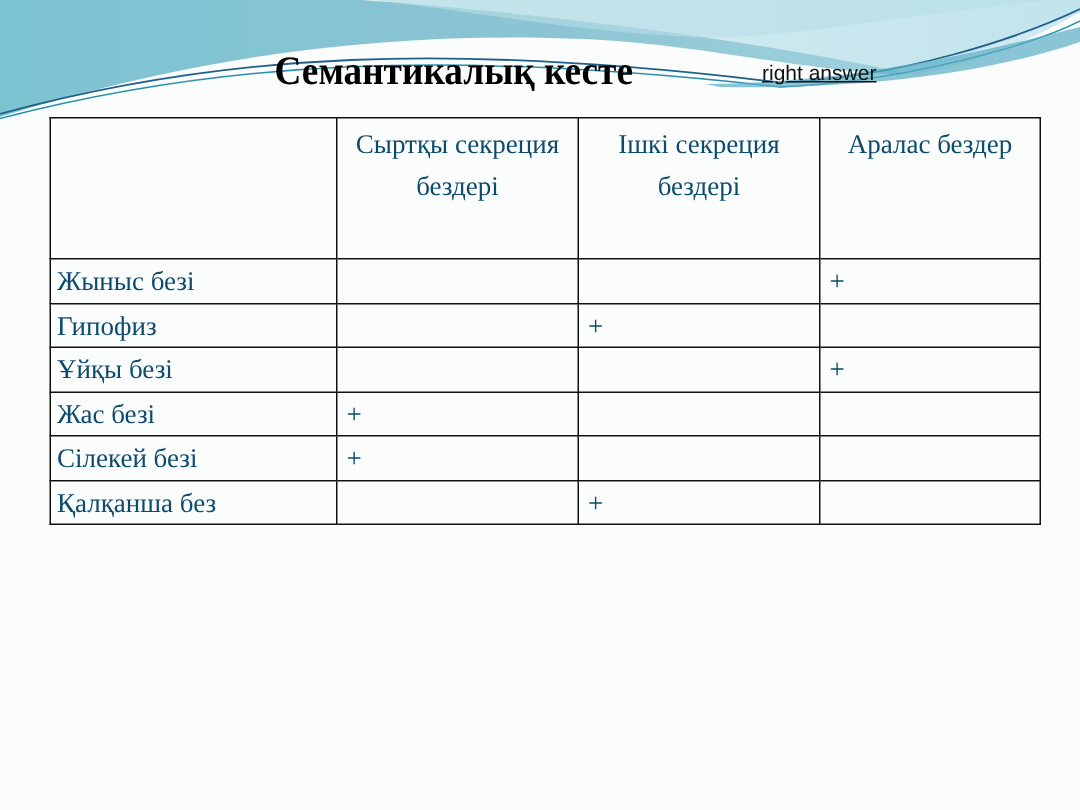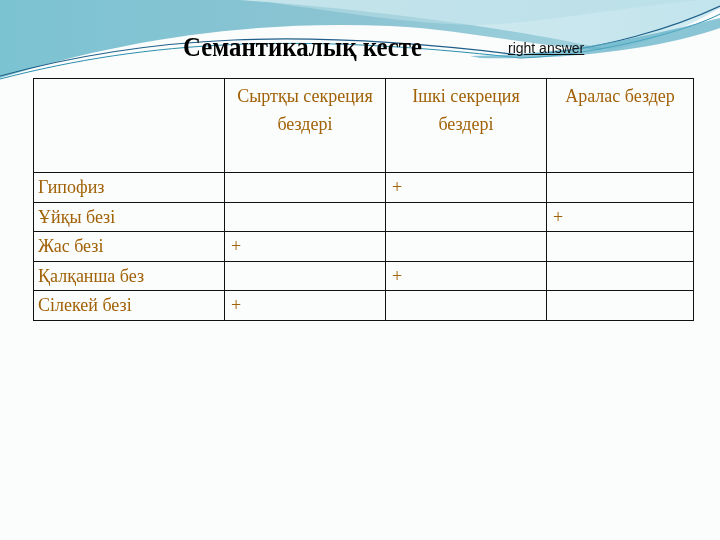--- a/index.html
+++ b/index.html
@@ -21,21 +21,21 @@
     font-family: "Liberation Sans", sans-serif; font-size: 14px; color: #111; text-decoration: underline;
   }
   table.sem {
     position: absolute; left: 33px; top: 78px; z-index: 2;
     border-collapse: collapse; table-layout: fixed;
     width: 660px;
   }
   table.sem td, table.sem th {
     border: 1.5px solid #111;
     font-family: "Liberation Serif", serif;
-    font-weight: normal; color: #a16207;
+    font-weight: normal; color: #0c4a6e;
     font-size: 18px; padding: 0 0 0 4px;
     height: 28.5px; line-height: 26px;
     vertical-align: middle; background: transparent;
   }
   table.sem th {
     height: 90px; text-align: center; vertical-align: top;
     line-height: 28px; padding-top: 3px; padding-left: 0;
     font-size: 18px;
   }
   table.sem td.mark { padding-left: 6px; font-size: 18px; }
@@ -79,43 +79,49 @@
   <thead>
     <tr>
       <th></th>
       <th>Сыртқы секреция бездері</th>
       <th>Ішкі секреция бездері</th>
       <th>Аралас бездер</th>
     </tr>
   </thead>
   <tbody>
     <tr>
+      <td>Жыныс безі</td>
+      <td class="mark"></td>
+      <td class="mark"></td>
+      <td class="mark">+</td>
+    </tr>
+    <tr>
       <td>Гипофиз</td>
       <td class="mark"></td>
       <td class="mark">+</td>
       <td class="mark"></td>
     </tr>
     <tr>
       <td>Ұйқы безі</td>
       <td class="mark"></td>
       <td class="mark"></td>
       <td class="mark">+</td>
     </tr>
     <tr>
       <td>Жас безі</td>
       <td class="mark">+</td>
       <td class="mark"></td>
       <td class="mark"></td>
     </tr>
     <tr>
+      <td>Сілекей безі</td>
+      <td class="mark">+</td>
+      <td class="mark"></td>
+      <td class="mark"></td>
+    </tr>
+    <tr>
       <td>Қалқанша без</td>
       <td class="mark"></td>
       <td class="mark">+</td>
-      <td class="mark"></td>
-    </tr>
-    <tr>
-      <td>Сілекей безі</td>
-      <td class="mark">+</td>
-      <td class="mark"></td>
       <td class="mark"></td>
     </tr>
   </tbody>
 </table>
 
 </body></html>

